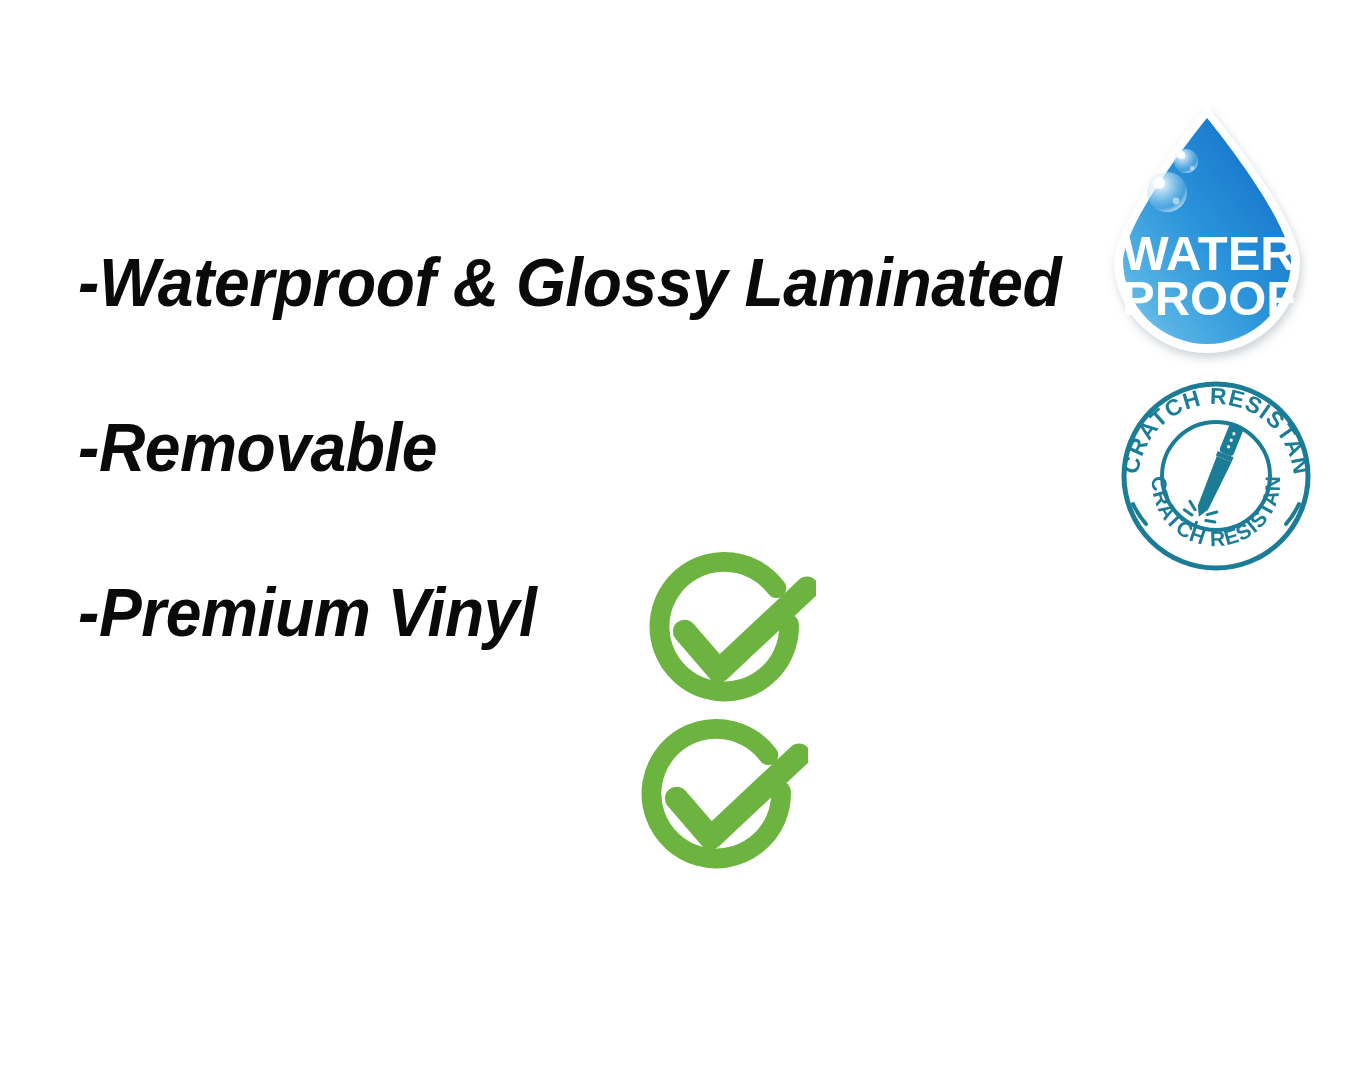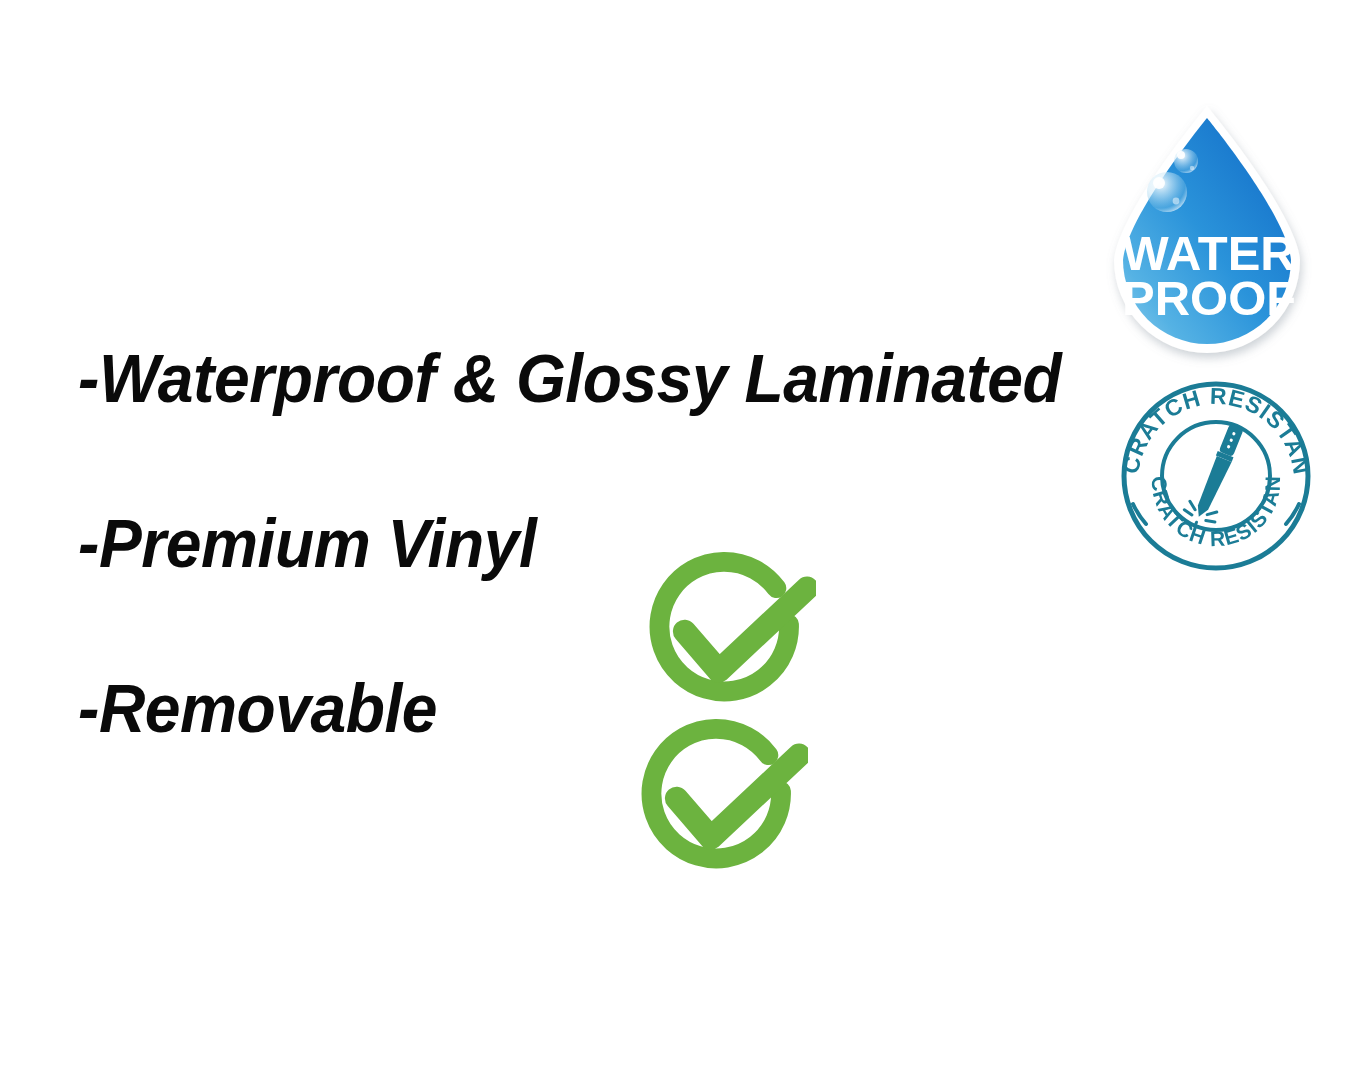--- a/index.html
+++ b/index.html
@@ -19,21 +19,21 @@
   
   .feature-list {
     position: absolute;
     left: 78px;
     top: 248px;
     width: 1020px;
   }
   .feature-row {
     height: 165px;
     display: flex;
-    align-items: flex-end;
+    align-items: flex-start;
   }
   .feature-text {
     font-family: "Liberation Sans", sans-serif;
     font-weight: bold;
     font-style: italic;
     font-size: 69px;
     line-height: 1;
     letter-spacing: -0.5px;
     color: #0a0a0a;
     white-space: nowrap;
@@ -74,25 +74,25 @@
 <div id="canvas">
 
   <div class="feature-list">
 
     <div class="feature-row">
       <span class="feature-text">-Waterproof &amp; Glossy Laminated</span>
     </div>
 
 
     <div class="feature-row">
-      <span class="feature-text">-Premium Vinyl</span>
+      <span class="feature-text">-Removable</span>
     </div>
 
     <div class="feature-row">
-      <span class="feature-text">-Removable</span>
+      <span class="feature-text">-Premium Vinyl</span>
     </div>
 
   </div>
 
   <svg id="check-1" class="check-icon" viewBox="0 0 100 100">
     <path d="M 78 24 A 36 36 0 1 0 85 44" fill="none" stroke="#6cb33f" stroke-width="11" stroke-linecap="round"></path>
     <path d="M 27 48 L 46 70 L 95 24" fill="none" stroke="#6cb33f" stroke-width="13" stroke-linecap="round" stroke-linejoin="round"></path>
   </svg>
 
   <svg id="check-2" class="check-icon" viewBox="0 0 100 100">

